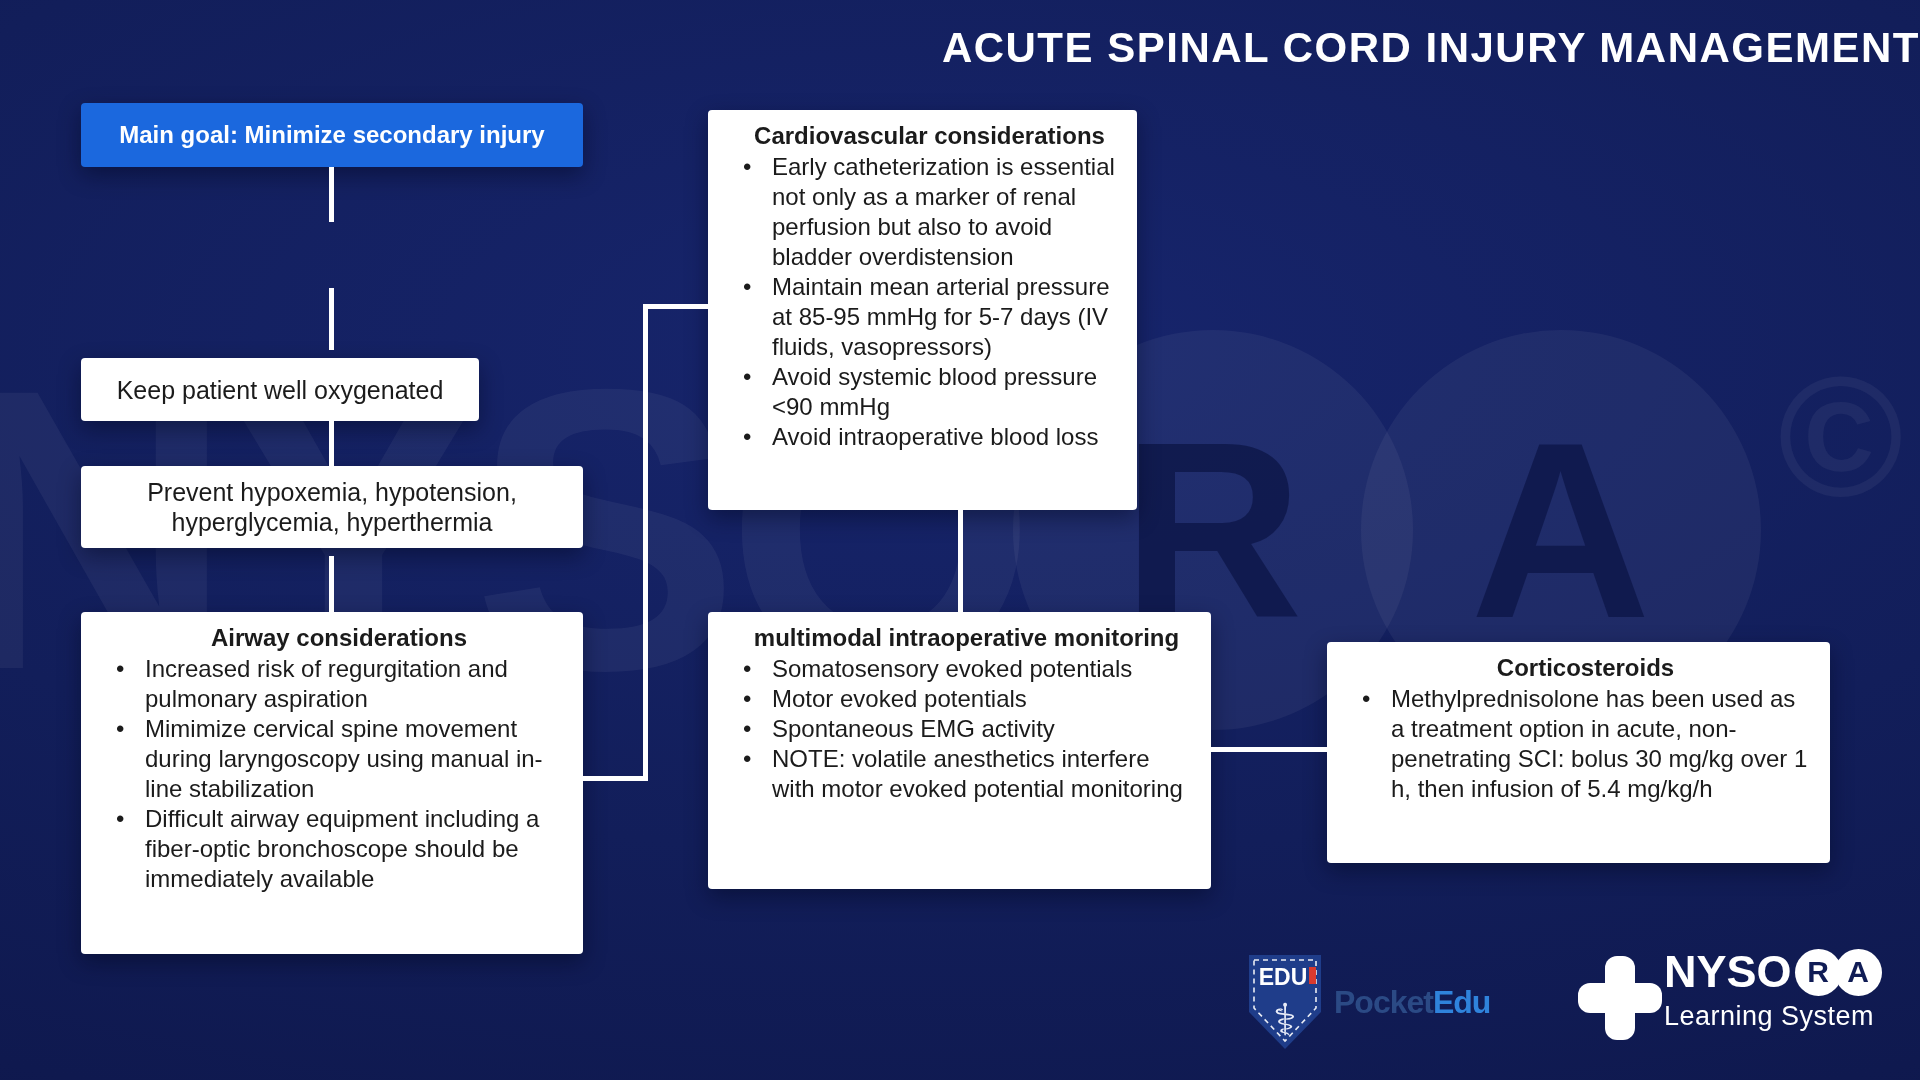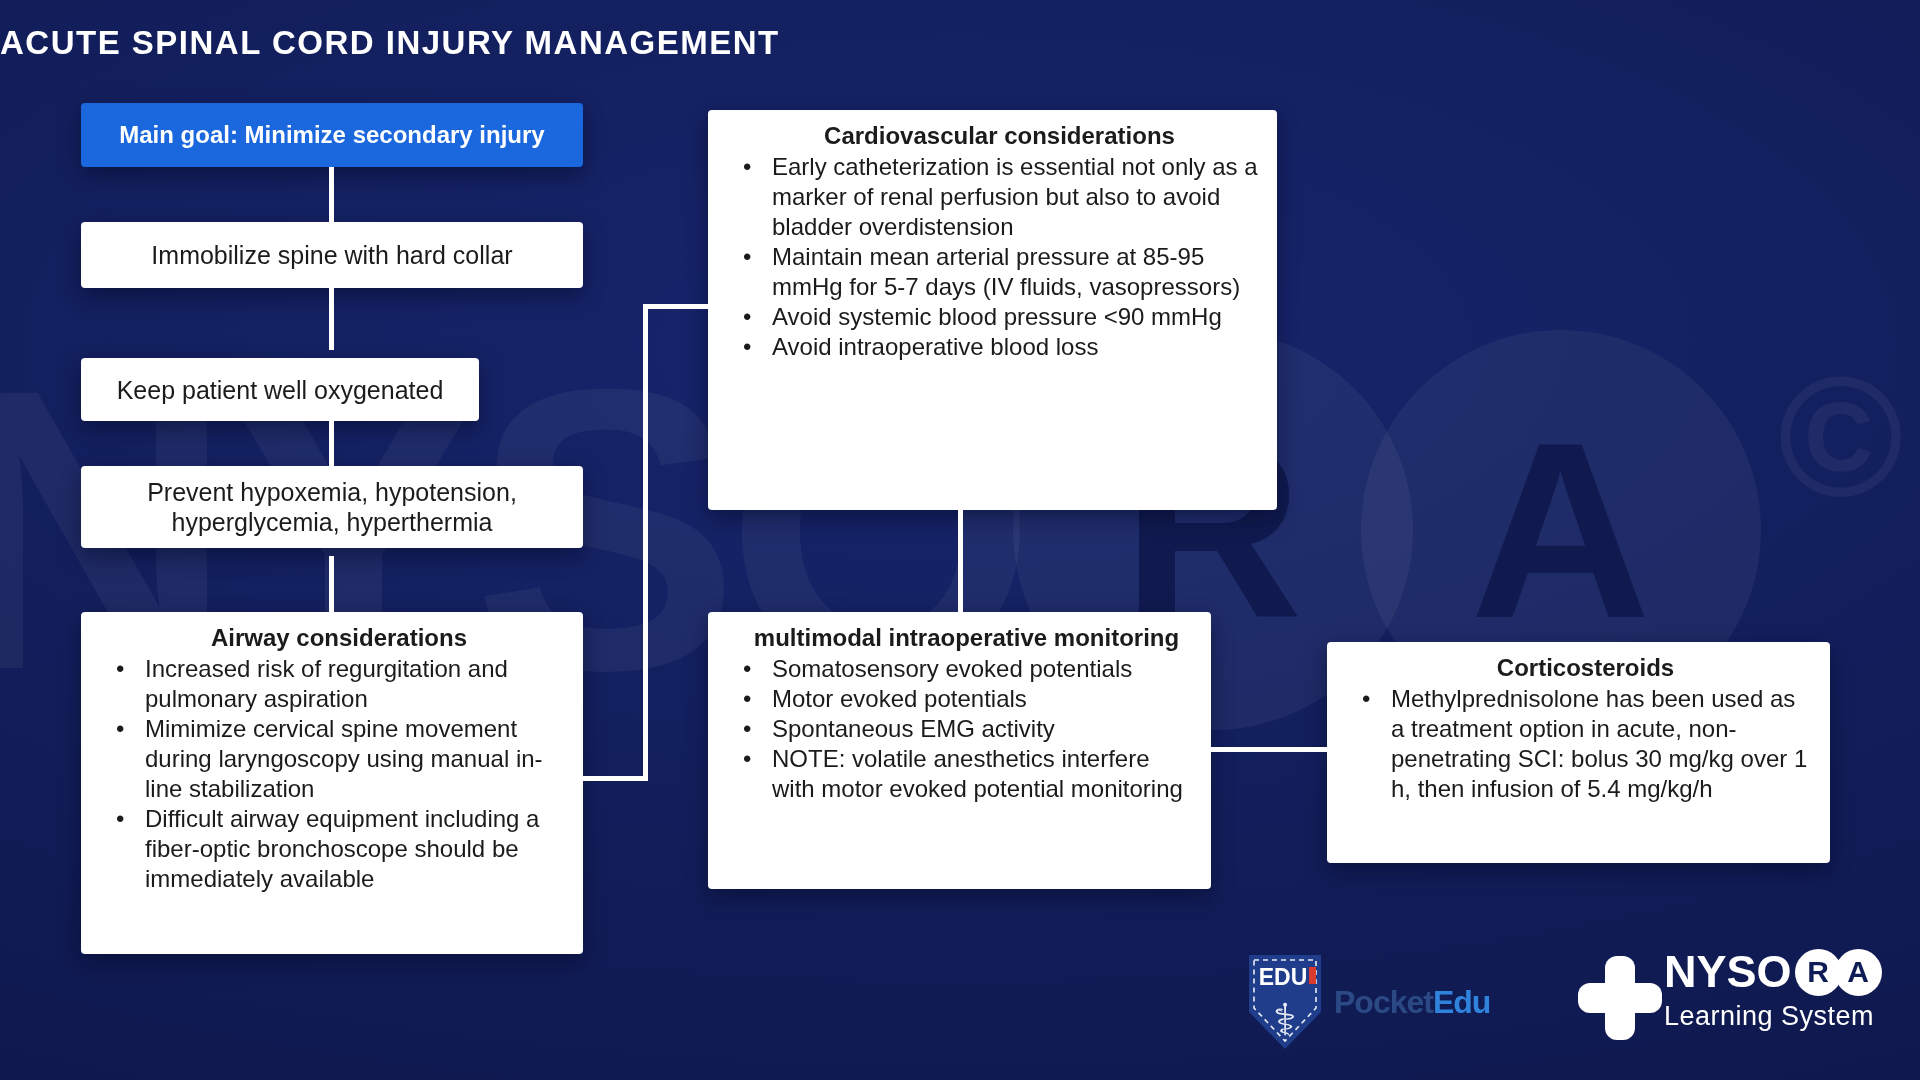--- a/index.html
+++ b/index.html
@@ -13,22 +13,22 @@
   .watermark{position:absolute;top:330px;left:-55px;display:flex;align-items:center;pointer-events:none;}
   .wm-letters{font-size:400px;font-weight:bold;letter-spacing:-14px;line-height:1;color:rgba(255,255,255,0.05);}
   .wm-circle{width:400px;height:400px;border-radius:50%;background:rgba(255,255,255,0.05);
     display:flex;align-items:center;justify-content:center;
     font-size:250px;font-weight:bold;color:rgba(14,23,74,0.85);}
   .wm-circle.r{margin-left:-10px;}
   .wm-circle.a{margin-left:-52px;}
   .wm-copyright{position:absolute;left:1778px;top:352px;font-size:170px;font-weight:bold;line-height:1;color:rgba(255,255,255,0.05);pointer-events:none;}
 
   
-  .title{position:absolute;top:24px;left:0;width:100%;text-align:left;
-    color:#ffffff;font-size:33px;font-weight:bold;letter-spacing:1.5px;}
+  .title{position:absolute;top:24px;left:0;width:100%;text-align:right;
+    color:#ffffff;font-size:42px;font-weight:bold;letter-spacing:1.5px;}
 
   
   .box{position:absolute;background:#ffffff;border-radius:4px;color:#1b1b1b;
     box-shadow:0 8px 22px rgba(2,6,28,0.45);box-sizing:border-box;}
   .box.simple{display:flex;align-items:center;justify-content:center;text-align:center;
     font-size:25px;line-height:1.2;padding:0 34px;}
   .box.goal{background:#1b68de;color:#ffffff;font-weight:bold;font-size:24px;}
   .box.list{padding:10px 16px 10px 30px;}
   .box.list h2{margin:2px 0 2px;font-size:24px;font-weight:bold;text-align:center;white-space:nowrap;}
   .box.list ul{list-style:none;margin:0;padding:0;}
@@ -64,36 +64,35 @@
     <span class="wm-letters">NYSO</span>
     <span class="wm-circle r">R</span>
     <span class="wm-circle a">A</span>
   </div>
   <div class="wm-copyright">©</div>
 
   <div class="title">ACUTE SPINAL CORD INJURY MANAGEMENT</div>
 
   <div class="box goal simple" style="left:81px;top:103px;width:502px;height:64px;">Main goal: Minimize secondary injury</div>
 
-  <div class="box simple" style="left:81px;top:222px;width:502px;height:66px;">Immobilize spine with hard collar</div>
 
   <div class="box simple" style="left:81px;top:358px;width:398px;height:63px;">Keep patient well oxygenated</div>
 
   <div class="box simple" style="left:81px;top:466px;width:502px;height:82px;">Prevent hypoxemia, hypotension, hyperglycemia, hyperthermia</div>
 
   <div class="box list" style="left:81px;top:612px;width:502px;height:342px;">
     <h2>Airway considerations</h2>
     <ul>
       <li>Increased risk of regurgitation and pulmonary aspiration</li>
       <li>Mimimize cervical spine movement during laryngoscopy using manual in-line stabilization</li>
       <li>Difficult airway equipment including a fiber-optic bronchoscope should be immediately available</li>
     </ul>
   </div>
 
-  <div class="box list" style="left:708px;top:110px;width:569px;height:400px;">
+  <div class="box list" style="left:708px;top:110px;width:429px;height:400px;">
     <h2>Cardiovascular considerations</h2>
     <ul>
       <li>Early catheterization is essential not only as a marker of renal perfusion but also to avoid bladder overdistension</li>
       <li>Maintain mean arterial pressure at 85-95 mmHg for 5-7 days (IV fluids, vasopressors)</li>
       <li>Avoid systemic blood pressure &lt;90 mmHg</li>
       <li>Avoid intraoperative blood loss</li>
     </ul>
   </div>
 
   <div class="box list" style="left:708px;top:612px;width:503px;height:277px;">

